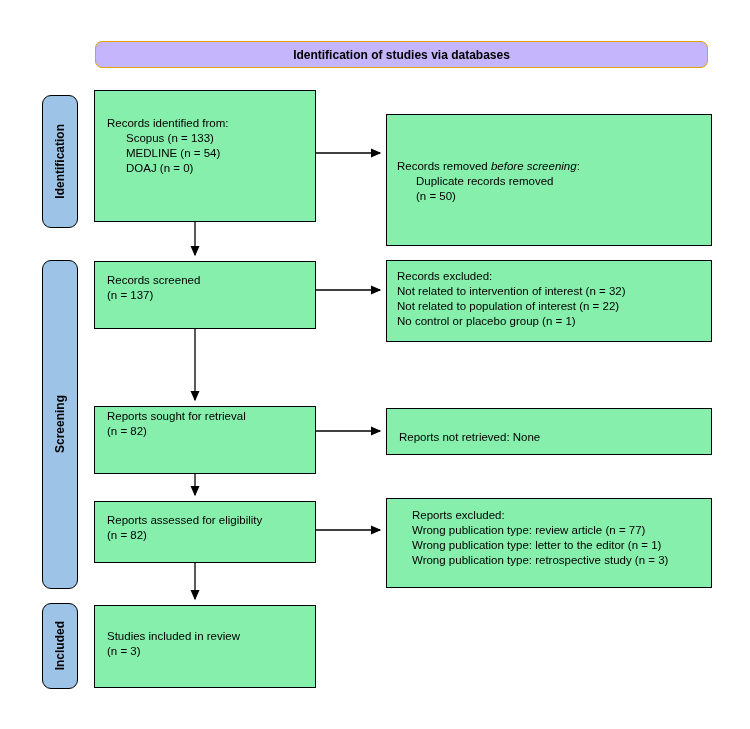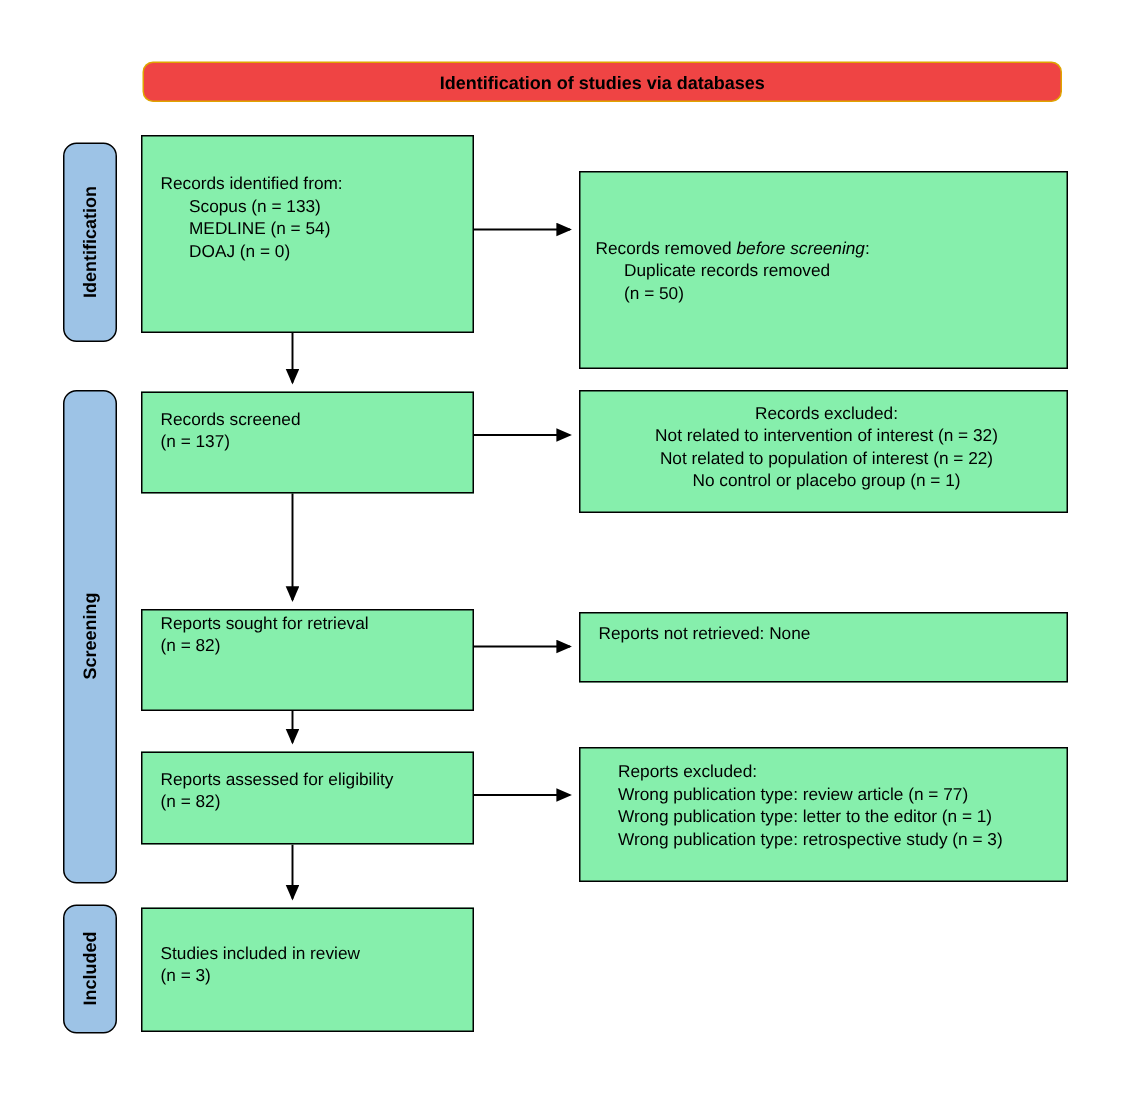--- a/index.html
+++ b/index.html
@@ -2,21 +2,21 @@
 <html><head>
 <meta charset="utf-8">
 <style>
   html,body { margin:0; padding:0; background:#ffffff; }
   .canvas {
     position:relative; width:750px; height:729px; background:#ffffff;
     font-family:"Liberation Sans", sans-serif; color:#000; overflow:hidden;
   }
   .banner {
     position:absolute; left:95px; top:41px; width:613px; height:27px;
-    background:#ef4444; border:1px solid #DFA400; border-radius:7px;
+    background:#c4b5fd; border:1px solid #DFA400; border-radius:7px;
     display:flex; align-items:center; justify-content:center;
     font-weight:bold; font-size:12px; box-sizing:border-box;
   }
   .stage {
     position:absolute; left:42px; width:36px;
     background:#9DC3E6; border:1.5px solid #000; border-radius:9px;
     display:flex; align-items:center; justify-content:center; box-sizing:border-box;
   }
   .stage span {
     writing-mode:vertical-rl; transform:rotate(180deg);
@@ -27,23 +27,23 @@
   .stage-included       { top:603px; height:86px;  }
   .box {
     position:absolute; background:#86efac; border:1.5px solid #000;
     font-size:11.5px; line-height:15px; box-sizing:border-box;
   }
   .col-left  { left:94px;  width:222px; }
   .col-right { left:386px; width:326px; }
   .b-identified   { top:90px;  height:132px; padding:25px 8px 0 12px; }
   .b-removed      { top:90px;  height:132px; padding:44px 8px 0 10px;margin-top:24px; }
   .b-screened     { top:261px; height:68px;  padding:11px 8px 0 12px; }
-  .b-rec-excluded { top:260px; height:82px;  padding:8px 6px 0 10px;text-align:center;  }
+  .b-rec-excluded { top:260px; height:82px;  padding:8px 6px 0 10px;  }
   .b-sought       { top:406px; height:68px;  padding:2px 8px 0 12px; }
-  .b-notretrieved { top:408px; height:47px;  padding:7px 8px 0 12px; }
+  .b-notretrieved { top:408px; height:47px;  padding:21px 8px 0 12px; }
   .b-assessed     { top:501px; height:62px;  padding:11px 8px 0 12px; }
   .b-rep-excluded { top:498px; height:90px;  padding:9px 6px 0 25px;  }
   .b-included     { top:605px; height:83px;  padding:23px 8px 0 12px; }
   .indent { padding-left:19px; }
   .it { font-style:italic; }
   svg.arrows { position:absolute; left:0; top:0; width:750px; height:729px; }
 </style>
 </head>
 <body>
 

